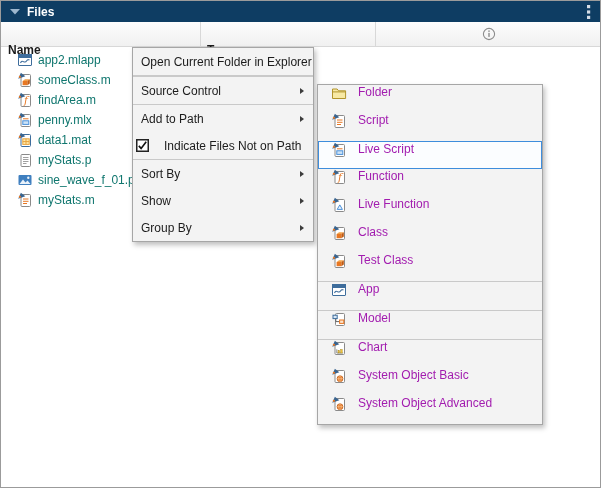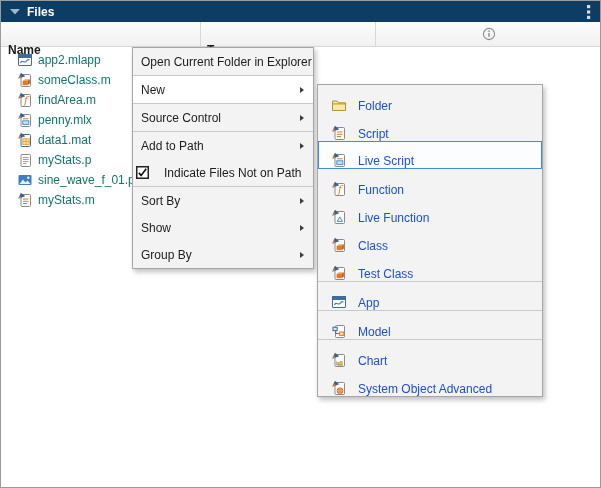--- a/index.html
+++ b/index.html
@@ -47,22 +47,22 @@
         padding:0 6px 0 8px; font-size:12px; color:#1c1c1c; cursor:default;
         white-space:nowrap; }
   .mi.highlight { background:#ffffff; }
   .mi .label { flex:1 1 auto; }
   .mi .arrow { flex:0 0 auto; width:0; height:0; margin-right:3px;
                border-left:4px solid #3c3c3c;
                border-top:3.5px solid transparent; border-bottom:3.5px solid transparent; }
   .mi.check-row { padding-left:3px; }
   .mi .cbx { width:13px; height:13px; flex:0 0 13px; margin-right:15px; }
 
-  .si { height:28px; display:flex; align-items:flex-end; padding-left:13px;
-        font-size:12px; color:#1d4ed8; cursor:default; white-space:nowrap; }
+  .si { height:28px; display:flex; align-items:flex-start; padding-left:13px;
+        font-size:12px; color:#a21caf; cursor:default; white-space:nowrap; }
   .si .ic { width:16px; height:16px; flex:0 0 16px; margin-right:11px; }
   .si.selected { background:#fbfdff; border:1px solid #3e8ddc; padding-left:12px; }
 </style>
 </head>
 <body>
 
 <div class="panel">
 
   <div class="titlebar">
     <span class="collapse">
@@ -183,24 +183,20 @@
         </span>
         <span class="fname">myStats.m</span>
       </div>
     </div>
 
   <div class="menu ctx" id="ctxmenu">
       <div class="mi">
         <span class="label">Open Current Folder in Explorer</span>
       </div>
       <div class="sep"></div>
-      <div class="mi highlight">
-        <span class="label">New</span>
-        <span class="arrow"></span>
-      </div>
       <div class="sep"></div>
       <div class="mi">
         <span class="label">Source Control</span>
         <span class="arrow"></span>
       </div>
       <div class="sep"></div>
       <div class="mi">
         <span class="label">Add to Path</span>
         <span class="arrow"></span>
       </div>
@@ -350,17 +346,30 @@
         <span class="ic">
           <svg viewBox="0 0 16 16">
             <rect x="4" y="2.5" width="9.5" height="12" rx="1" fill="#fff" stroke="#8a8a8a"></rect>
             <circle cx="9" cy="10.7" r="2.9" fill="#e87722" stroke="#c05a11" stroke-width="0.8"></circle>
             <ellipse cx="9" cy="10.7" rx="1.3" ry="2.9" fill="none" stroke="#f6c492" stroke-width="0.7"></ellipse>
             <path d="M6.1 10.7 h5.8" stroke="#f6c492" stroke-width="0.7" fill="none"></path>
             <path d="M1.2,6.8 L3.9,0.8 L8.3,4.3 Z" fill="#39648f"></path>
             <circle cx="2.9" cy="4.8" r="1.1" fill="#e87722"></circle>
           </svg>
         </span>
+        <span class="label">System Object Basic</span>
+      </div>
+      <div class="si">
+        <span class="ic">
+          <svg viewBox="0 0 16 16">
+            <rect x="4" y="2.5" width="9.5" height="12" rx="1" fill="#fff" stroke="#8a8a8a"></rect>
+            <circle cx="9" cy="10.7" r="2.9" fill="#e87722" stroke="#c05a11" stroke-width="0.8"></circle>
+            <ellipse cx="9" cy="10.7" rx="1.3" ry="2.9" fill="none" stroke="#f6c492" stroke-width="0.7"></ellipse>
+            <path d="M6.1 10.7 h5.8" stroke="#f6c492" stroke-width="0.7" fill="none"></path>
+            <path d="M1.2,6.8 L3.9,0.8 L8.3,4.3 Z" fill="#39648f"></path>
+            <circle cx="2.9" cy="4.8" r="1.1" fill="#e87722"></circle>
+          </svg>
+        </span>
         <span class="label">System Object Advanced</span>
       </div>
     </div>
 
 </div>
 
 </body></html>

